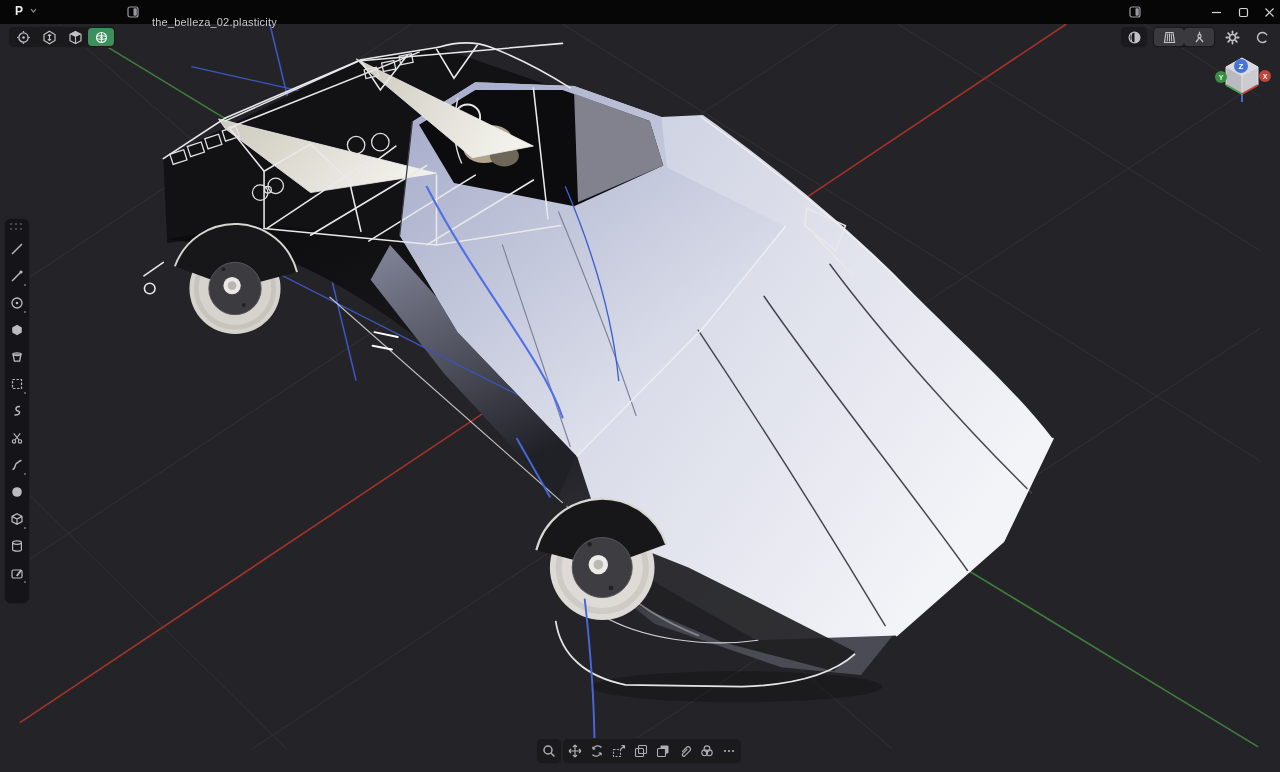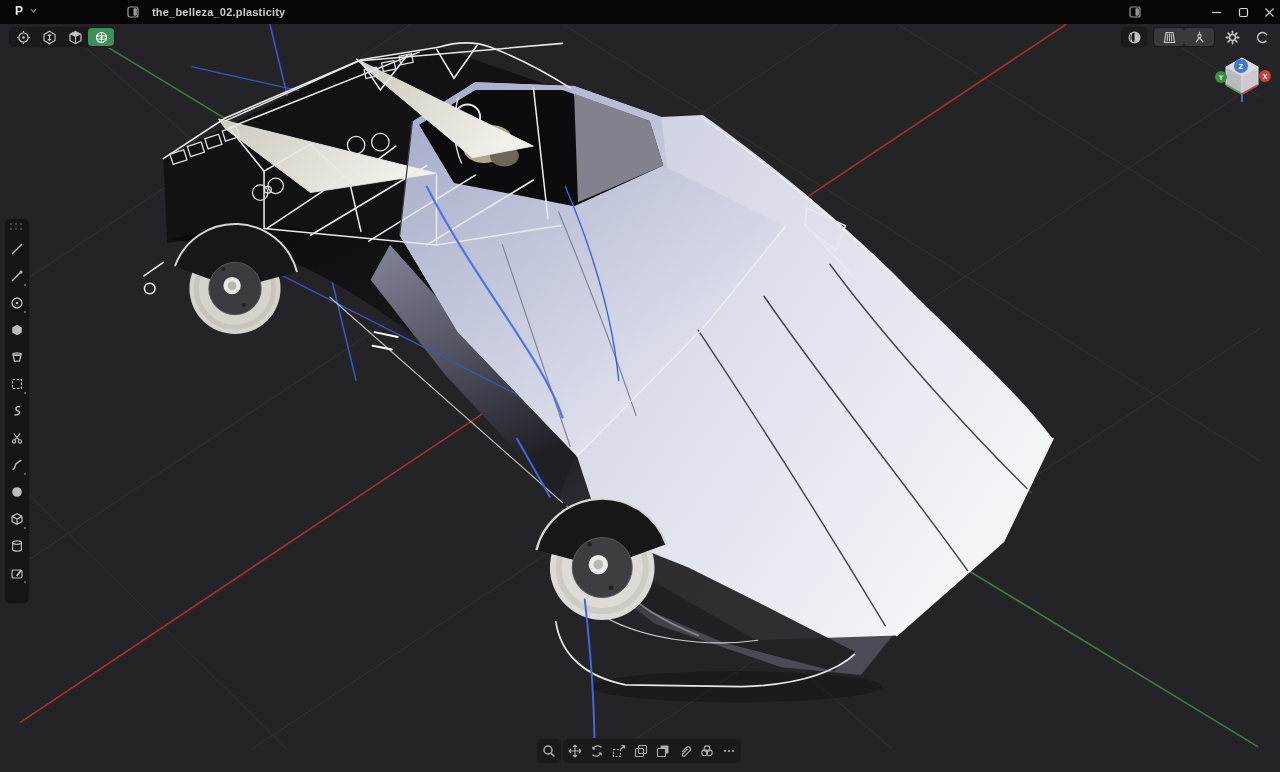--- a/index.html
+++ b/index.html
@@ -4,21 +4,21 @@
 <style>
   html,body{margin:0;padding:0;background:#000;}
   #app{position:relative;width:1280px;height:772px;overflow:hidden;background:#242428;
        font-family:"Liberation Sans",sans-serif;-webkit-font-smoothing:antialiased;}
   
   .titlebar{position:absolute;top:0;left:0;width:1280px;height:24px;background:#060607;
             color:#d2d2d4;font-size:11px;z-index:40;}
   .tb-logo{position:absolute;left:15px;top:4px;font-weight:bold;font-size:12px;color:#ececee;}
   .tb-chev{position:absolute;left:30px;top:7px;width:7px;height:7px;color:#8a8a8e;font-size:8px;line-height:7px;}
   .tb-docicon{position:absolute;left:127px;top:6px;}
-  .tb-filename{position:absolute;left:152px;top:6px;color:#c9c9cb;letter-spacing:.2px;font-weight:bold;}
+  .tb-filename{position:absolute;left:152px;top:16px;color:#c9c9cb;letter-spacing:.2px;}
   .tb-panelicon{position:absolute;left:1129px;top:6px;}
   .winbtn{position:absolute;top:0;width:28px;height:24px;display:flex;align-items:center;justify-content:center;color:#d6d6d6;}
   
   .pill{position:absolute;background:#1a1a1d;border:1px solid #232326;border-radius:6px;display:flex;align-items:center;padding:1px;z-index:30;}
   .tbtn{width:26px;height:18px;border-radius:4px;display:flex;align-items:center;justify-content:center;color:#c2c2c6;}
   .tbtn.active-green{background:#3e8f5e;color:#f2f7f3;}
   .tbtn.active-gray{background:#3a3a3e;}
   .bare-btn{position:absolute;width:24px;height:20px;display:flex;align-items:center;justify-content:center;color:#c2c2c6;z-index:30;}
   
   .left-toolbar{position:absolute;left:4px;top:218px;width:24px;height:384px;background:#151517;

